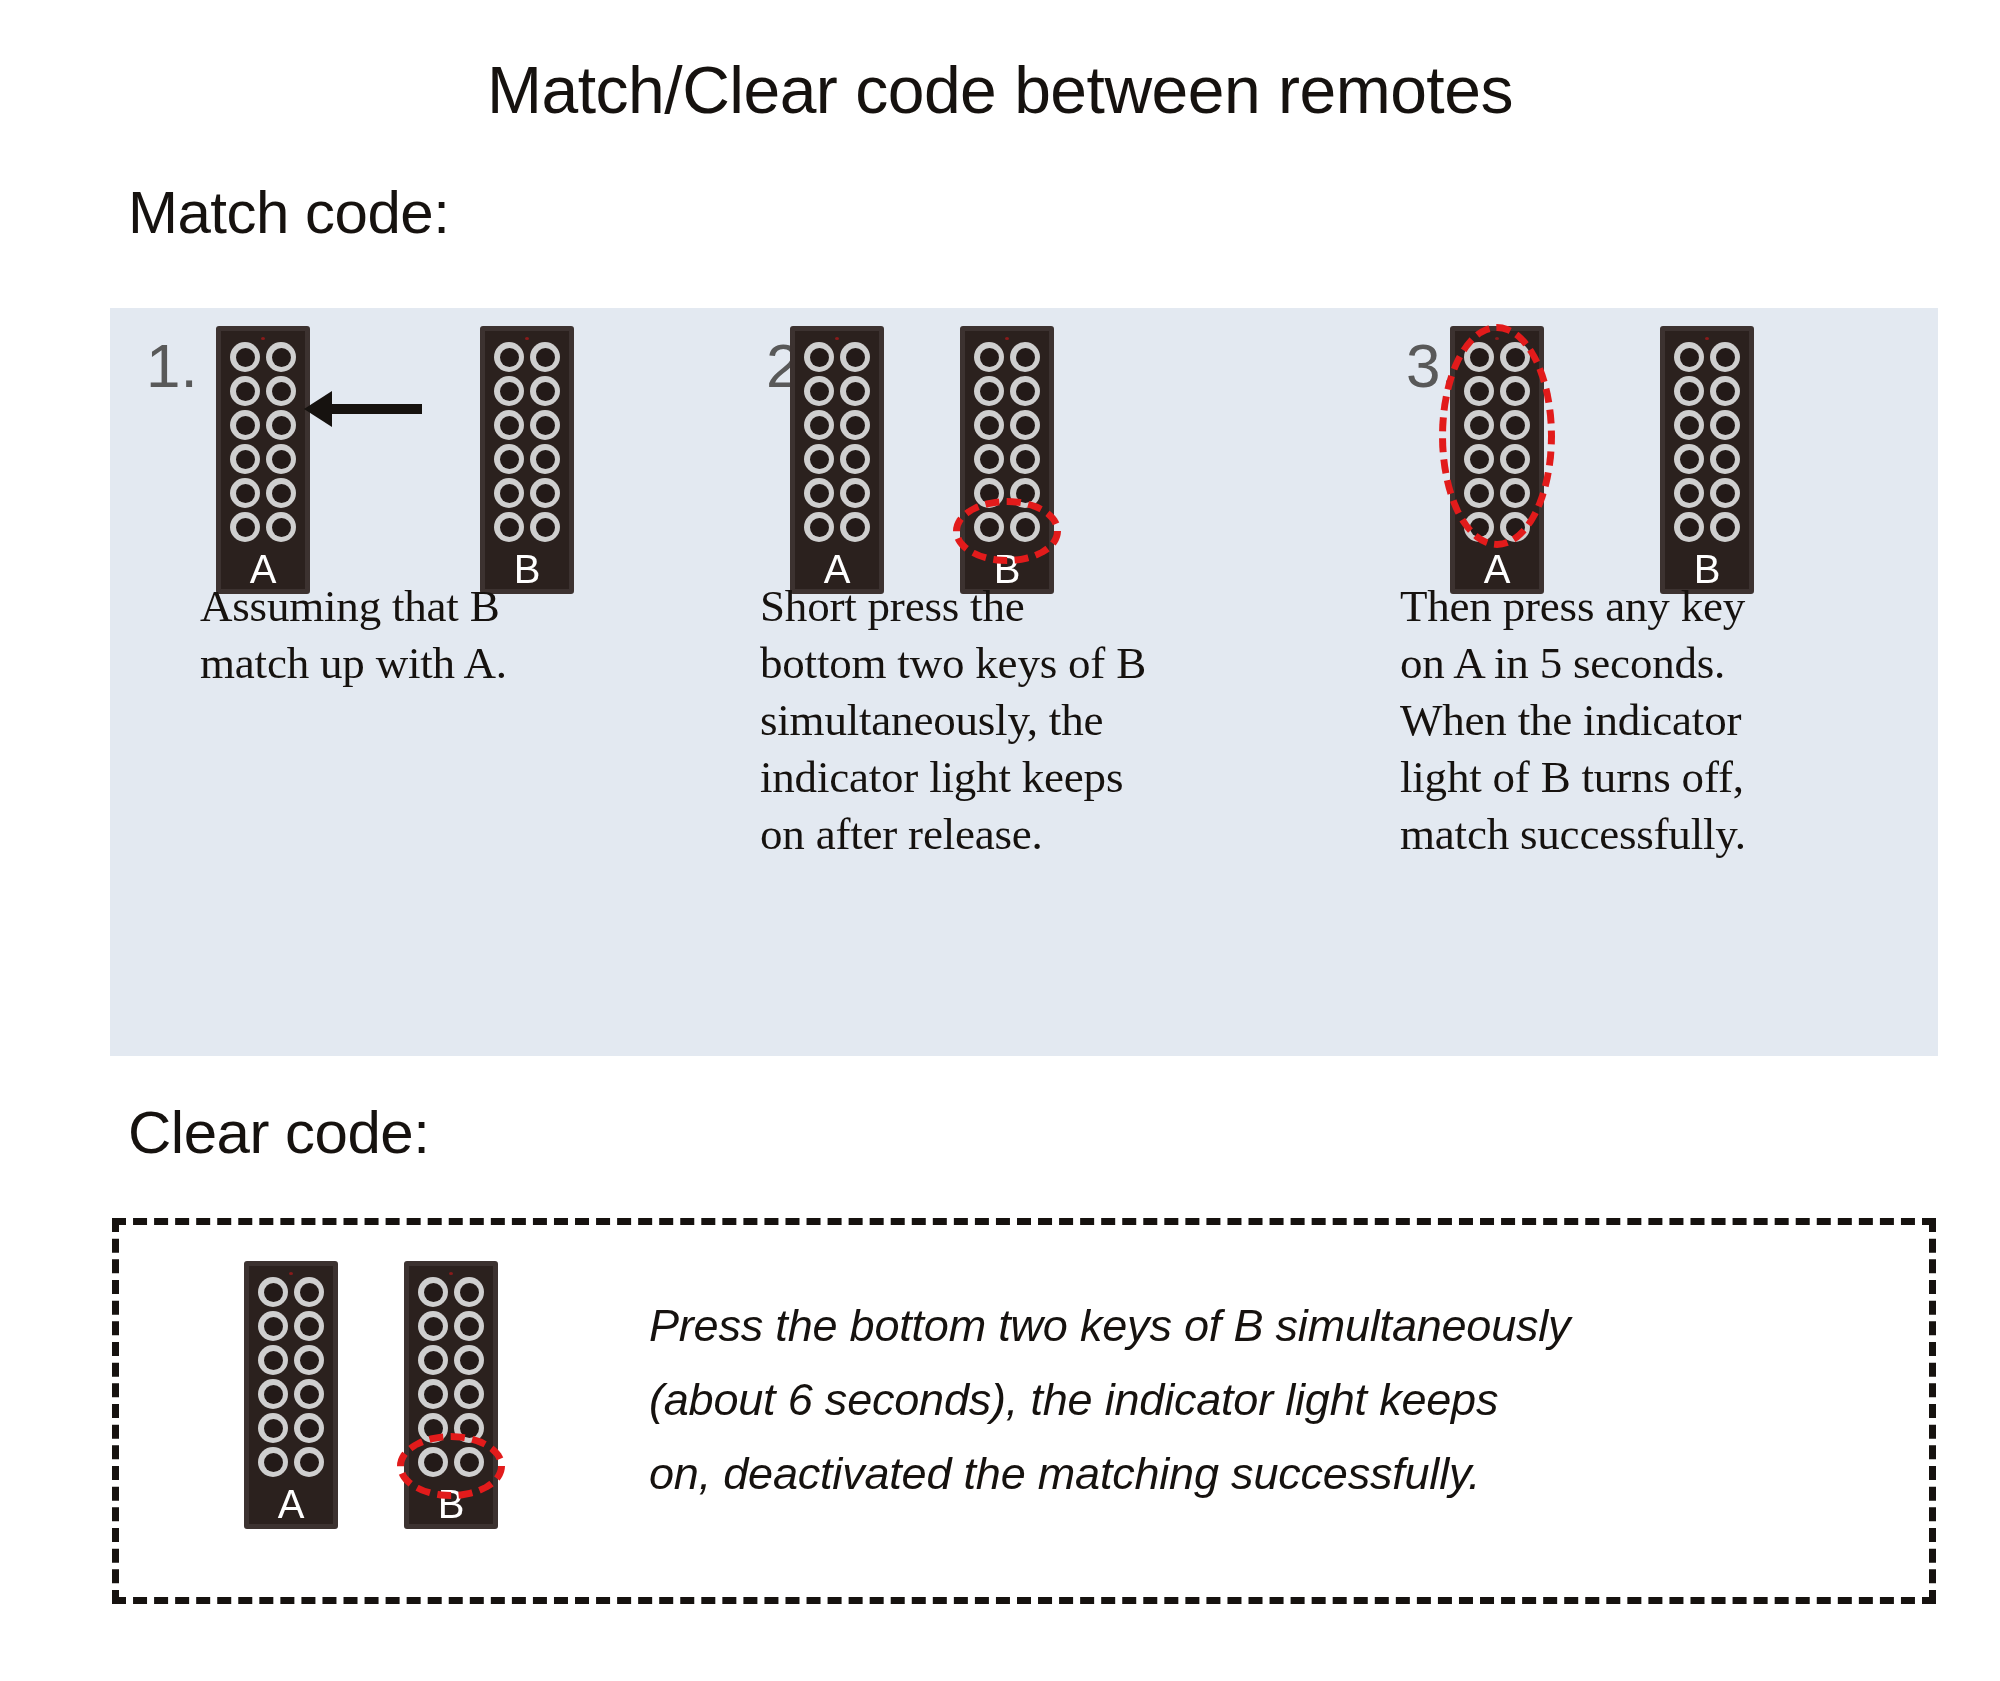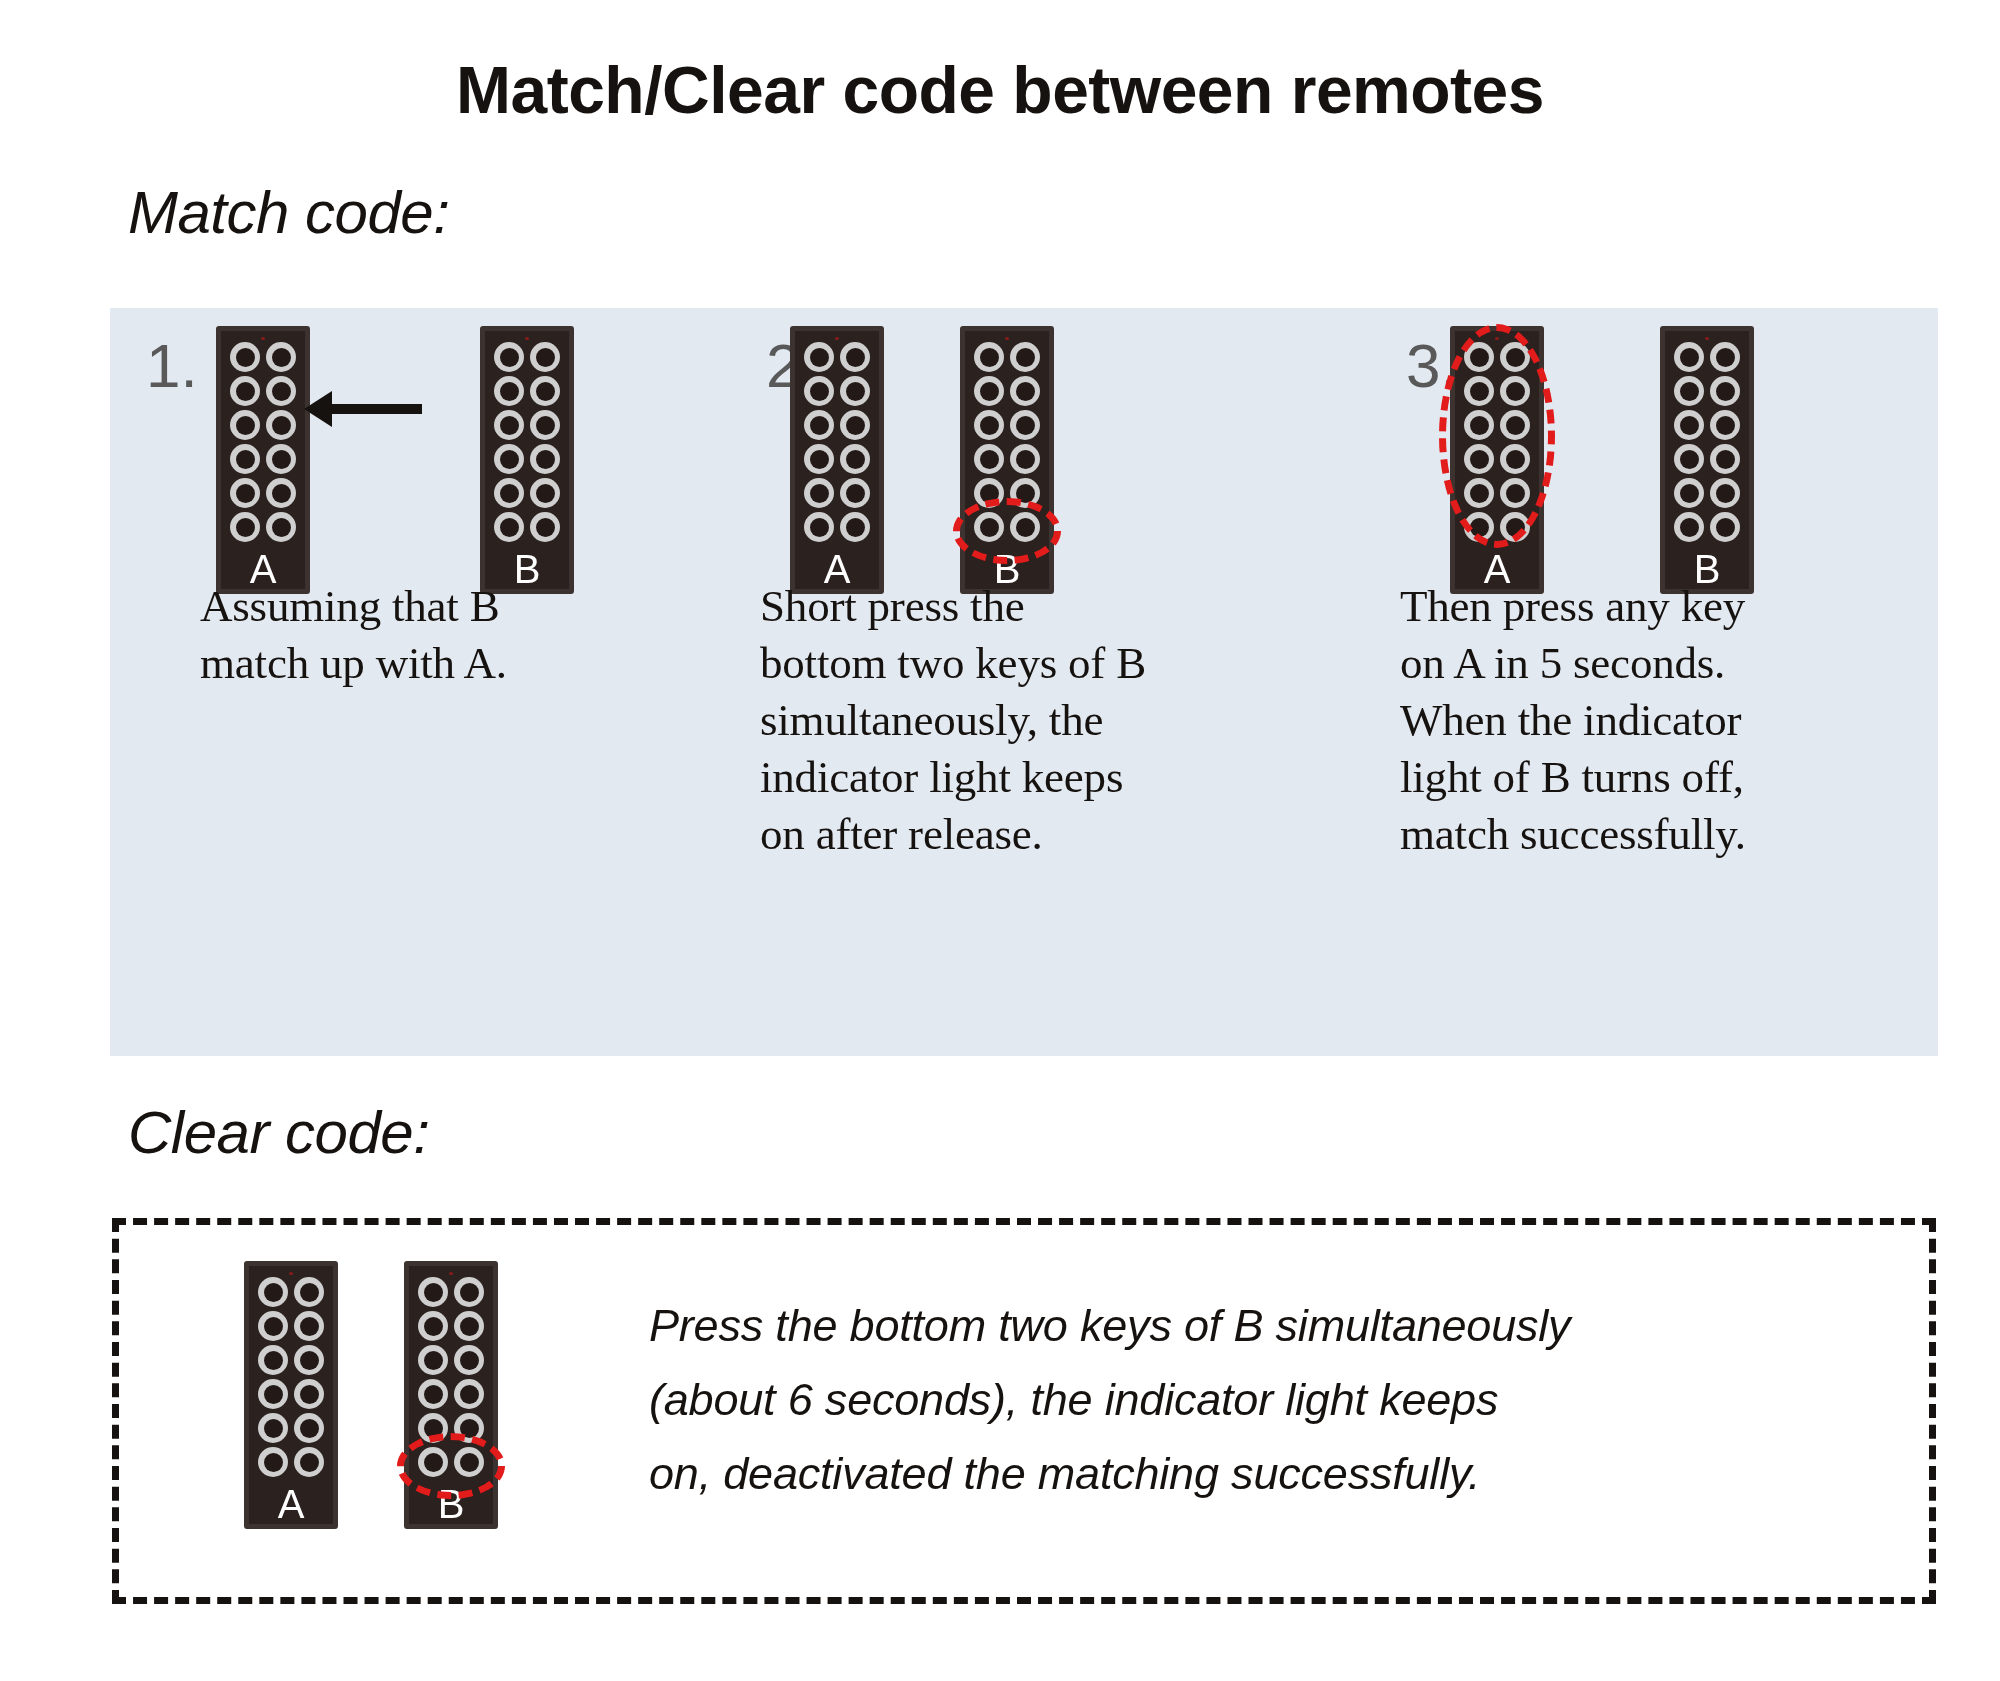--- a/index.html
+++ b/index.html
@@ -12,31 +12,30 @@
     overflow: hidden;
   }
   .page { position: relative; width: 2000px; height: 1681px; }
 
   
   .main-title {
     position: absolute;
     top: 52px; left: 0; width: 2000px;
     text-align: center;
     font-size: 66px;
-    font-weight: 700;
+    font-weight: 400;
     letter-spacing: -0.5px;
     color: #16120f;
   }
   .section-title {
     position: absolute;
     font-size: 60px;
     font-weight: 400;
     letter-spacing: -0.5px;
     color: #16120f;
-    font-style: italic;
   }
   #match-heading { top: 178px; left: 128px; }
   #clear-heading { top: 1098px; left: 128px; }
 
   
   .match-panel {
     position: absolute;
     top: 308px; left: 110px;
     width: 1828px; height: 748px;
     background: #e3e9f1;

